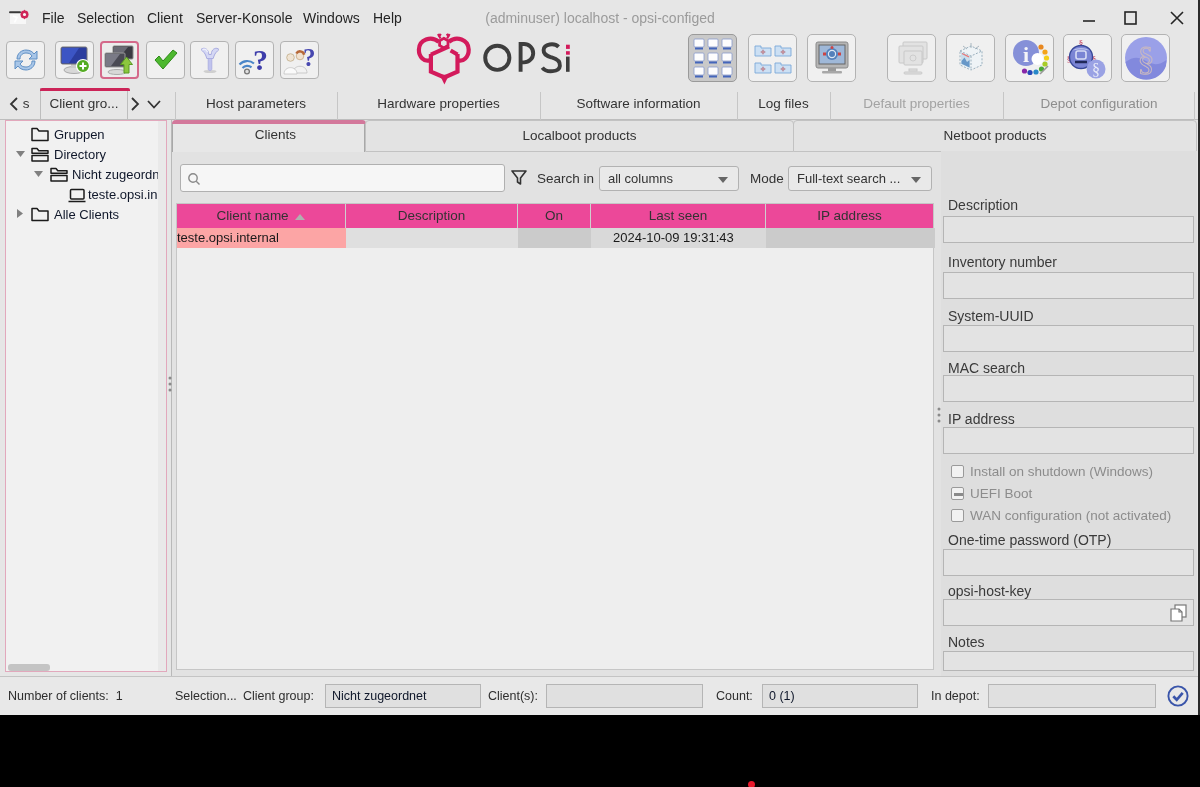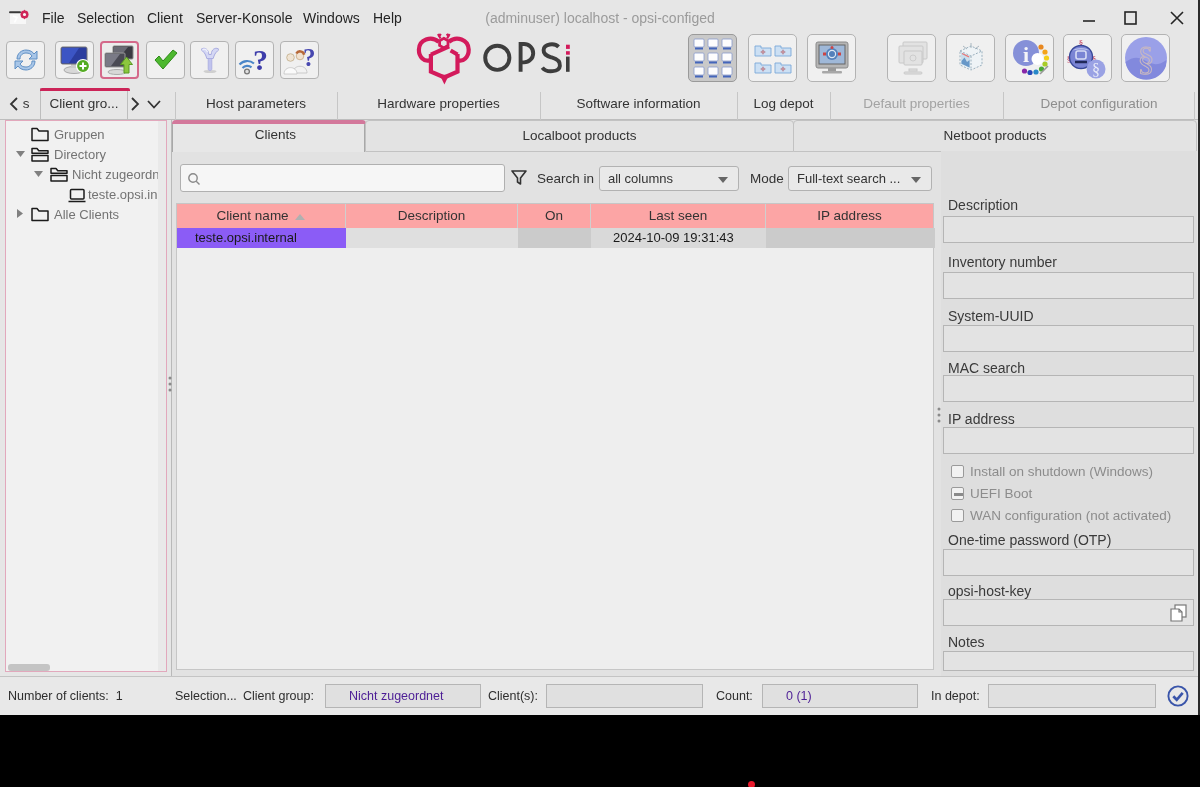--- a/index.html
+++ b/index.html
@@ -31,52 +31,52 @@
 
 #tabpanel { position:absolute; left:171px; top:120px; width:1026px; height:556px;
   background:#e2e2e2; border-left:1px solid #b9b9b9; }
 .t2tab { position:absolute; top:120px; height:32px; line-height:30px; text-align:center;
   font-size:13.5px; color:#333; background:#e3e3e3; border:1px solid #c2c2c2;
   border-radius:4px 4px 0 0; }
 
 
 #tree { position:absolute; left:5px; top:120px; width:162px; height:552px;
   background:#f1f1f1; border:1px solid #e2a8bc; overflow:hidden; }
-.trow { position:absolute; height:20px; line-height:20px; font-size:13px; color:#737373; white-space:nowrap; overflow:hidden; width:158px;}
+.trow { position:absolute; height:20px; line-height:20px; font-size:13px; color:#0f172a; white-space:nowrap; overflow:hidden; width:158px;}
 
 
 #searchbox { position:absolute; left:180px; top:164px; width:325px; height:28px;
   background:#f6f6f6; border:1px solid #b0b0b0; border-radius:3px; }
 .ddl { position:absolute; top:166px; height:25px; background:#e9e9e9; border:1px solid #b2b2b2;
   border-radius:3px; font-size:13px; color:#333; line-height:23px; padding-left:8px; }
 .ddarrow { position:absolute; top:10px; width:0; height:0; border-left:5px solid transparent;
   border-right:5px solid transparent; border-top:6px solid #666; }
 .lbl13 { position:absolute; font-size:13.5px; color:#333; }
 
 #tablebox { position:absolute; left:176px; top:203px; width:758px; height:467px;
   background:#eeeeee; border:1px solid #c6c6c6; }
-.th { position:absolute; top:0; height:24px; line-height:24px; background:#fca5a5;
+.th { position:absolute; top:0; height:24px; line-height:24px; background:#ec4899;
   border-right:1px solid #cfcfcf; font-size:13.5px; color:#333; text-align:center; }
 .td { position:absolute; top:24px; height:20px; line-height:20px; font-size:13px; color:#1a1a1a; }
 
 
 #rightpanel { position:absolute; left:941px; top:151px; width:256px; height:525px; background:#dedede; }
 .rlabel { position:absolute; left:7px; font-size:14px; color:#3a3a3a; }
 .rinput { position:absolute; left:2px; width:251px; height:27px; background:#e3e3e3;
   border:1px solid #b5b5b5; }
 .cbrow { position:absolute; left:10px; font-size:13.5px; color:#8c8c8c; line-height:15px; }
 .cb { display:inline-block; width:13px; height:13px; background:#f2f2f2; border:1px solid #9a9a9a;
   border-radius:2px; vertical-align:-2px; margin-right:6px; position:relative;}
 
 
 #statusbar { position:absolute; left:0; top:676px; width:1198px; height:39px;
   background:#e8e8e8; border-top:1px solid #c4c4c4; }
 .slabel { position:absolute; top:0; height:38px; line-height:38px; font-size:12.5px; color:#2e2e2e; }
 .sinput { position:absolute; top:7px; height:24px; background:#e0e0e0; border:1px solid #b5b5b5;
-  font-size:12.5px; color:#4c1d95; line-height:22px; padding-left:23px; }
+  font-size:12.5px; color:#0f172a; line-height:22px; padding-left:6px; }
 
 
 #reddot { position:absolute; left:748px; top:781px; width:7px; height:7px; border-radius:50%; background:#e8192c; }
 </style>
 </head>
 <body>
 <div id="win">
 
   <div id="titlebar">
     <svg class="abs" style="left:9px;top:4px" width="22" height="20" viewBox="0 0 22 20">
@@ -304,21 +304,21 @@
     <svg class="abs" style="left:147px;top:12px" width="14" height="9" viewBox="0 0 14 9">
         <path d="M1 1 L7 7.5 L13 1" fill="none" stroke="#333" stroke-width="1.8"></path>
       </svg>
     <div class="t1sep" style="left:175px"></div>
     <div class="t1tab" style="left:175px;width:162px">Host parameters</div>
     <div class="t1sep" style="left:337px"></div>
     <div class="t1tab" style="left:337px;width:203px">Hardware properties</div>
     <div class="t1sep" style="left:540px"></div>
     <div class="t1tab" style="left:540px;width:197px">Software information</div>
     <div class="t1sep" style="left:737px"></div>
-    <div class="t1tab" style="left:737px;width:93px">Log depot</div>
+    <div class="t1tab" style="left:737px;width:93px">Log files</div>
     <div class="t1sep" style="left:830px"></div>
     <div class="t1tab" style="left:830px;width:173px;color:#a3a3a3;">Default properties</div>
     <div class="t1sep" style="left:1003px"></div>
     <div class="t1sep" style="left:1194px"></div>
     <div class="t1tab" style="left:1003px;width:192px;color:#8e8e8e;">Depot configuration</div>
   </div>
 
   <div id="tabpanel"></div>
 
   <div class="abs" style="left:172px;top:120px;width:193px;height:32px;background:#e7e7e7;
@@ -377,21 +377,21 @@
   <div class="ddl" style="left:599px;width:140px;">all columns<div class="ddarrow" style="right:10px;"></div></div>
   <div class="lbl13" style="left:750px;top:171px;">Mode</div>
   <div class="ddl" style="left:788px;width:144px;">Full-text search ...<div class="ddarrow" style="right:10px;"></div></div>
 
   <div id="tablebox">
     <div class="th" style="left:0;width:169px;">Client name <span style="display:inline-block;width:0;height:0;border-left:5px solid transparent;border-right:5px solid transparent;border-bottom:6px solid #b0b0b0;margin-left:3px;"></span></div>
     <div class="th" style="left:169px;width:172px;">Description</div>
     <div class="th" style="left:341px;width:73px;">On</div>
     <div class="th" style="left:414px;width:175px;">Last seen</div>
     <div class="th" style="left:589px;width:167px;border-right:none;">IP address</div>
-    <div class="td" style="left:0;width:169px;background:#8b5cf6;padding-left:18px;">teste.opsi.internal</div>
+    <div class="td" style="left:0;width:169px;background:#fca5a5;padding-left:0;">teste.opsi.internal</div>
     <div class="td" style="left:169px;width:172px;background:#dfdfdf;"></div>
     <div class="td" style="left:341px;width:73px;background:#cbcbcb;"></div>
     <div class="td" style="left:414px;width:175px;background:#d9d9d9;padding-left:22px;">2024-10-09 19:31:43</div>
     <div class="td" style="left:589px;width:169px;background:#cbcbcb;"></div>
   </div>
 
   <div id="rightpanel">
     <div class="rlabel" style="top:46px;">Description</div>
     <div class="rinput" style="top:65px;"></div>
     <div class="rlabel" style="top:103px;">Inventory number</div>

